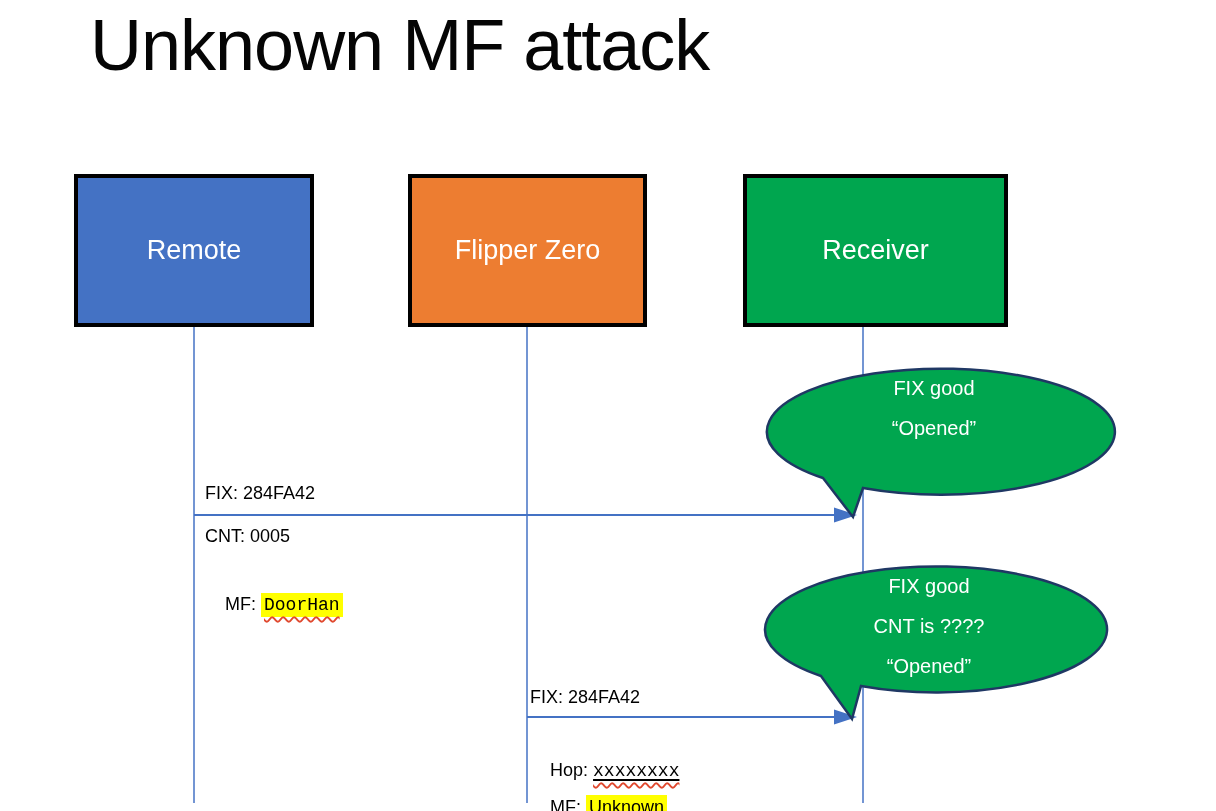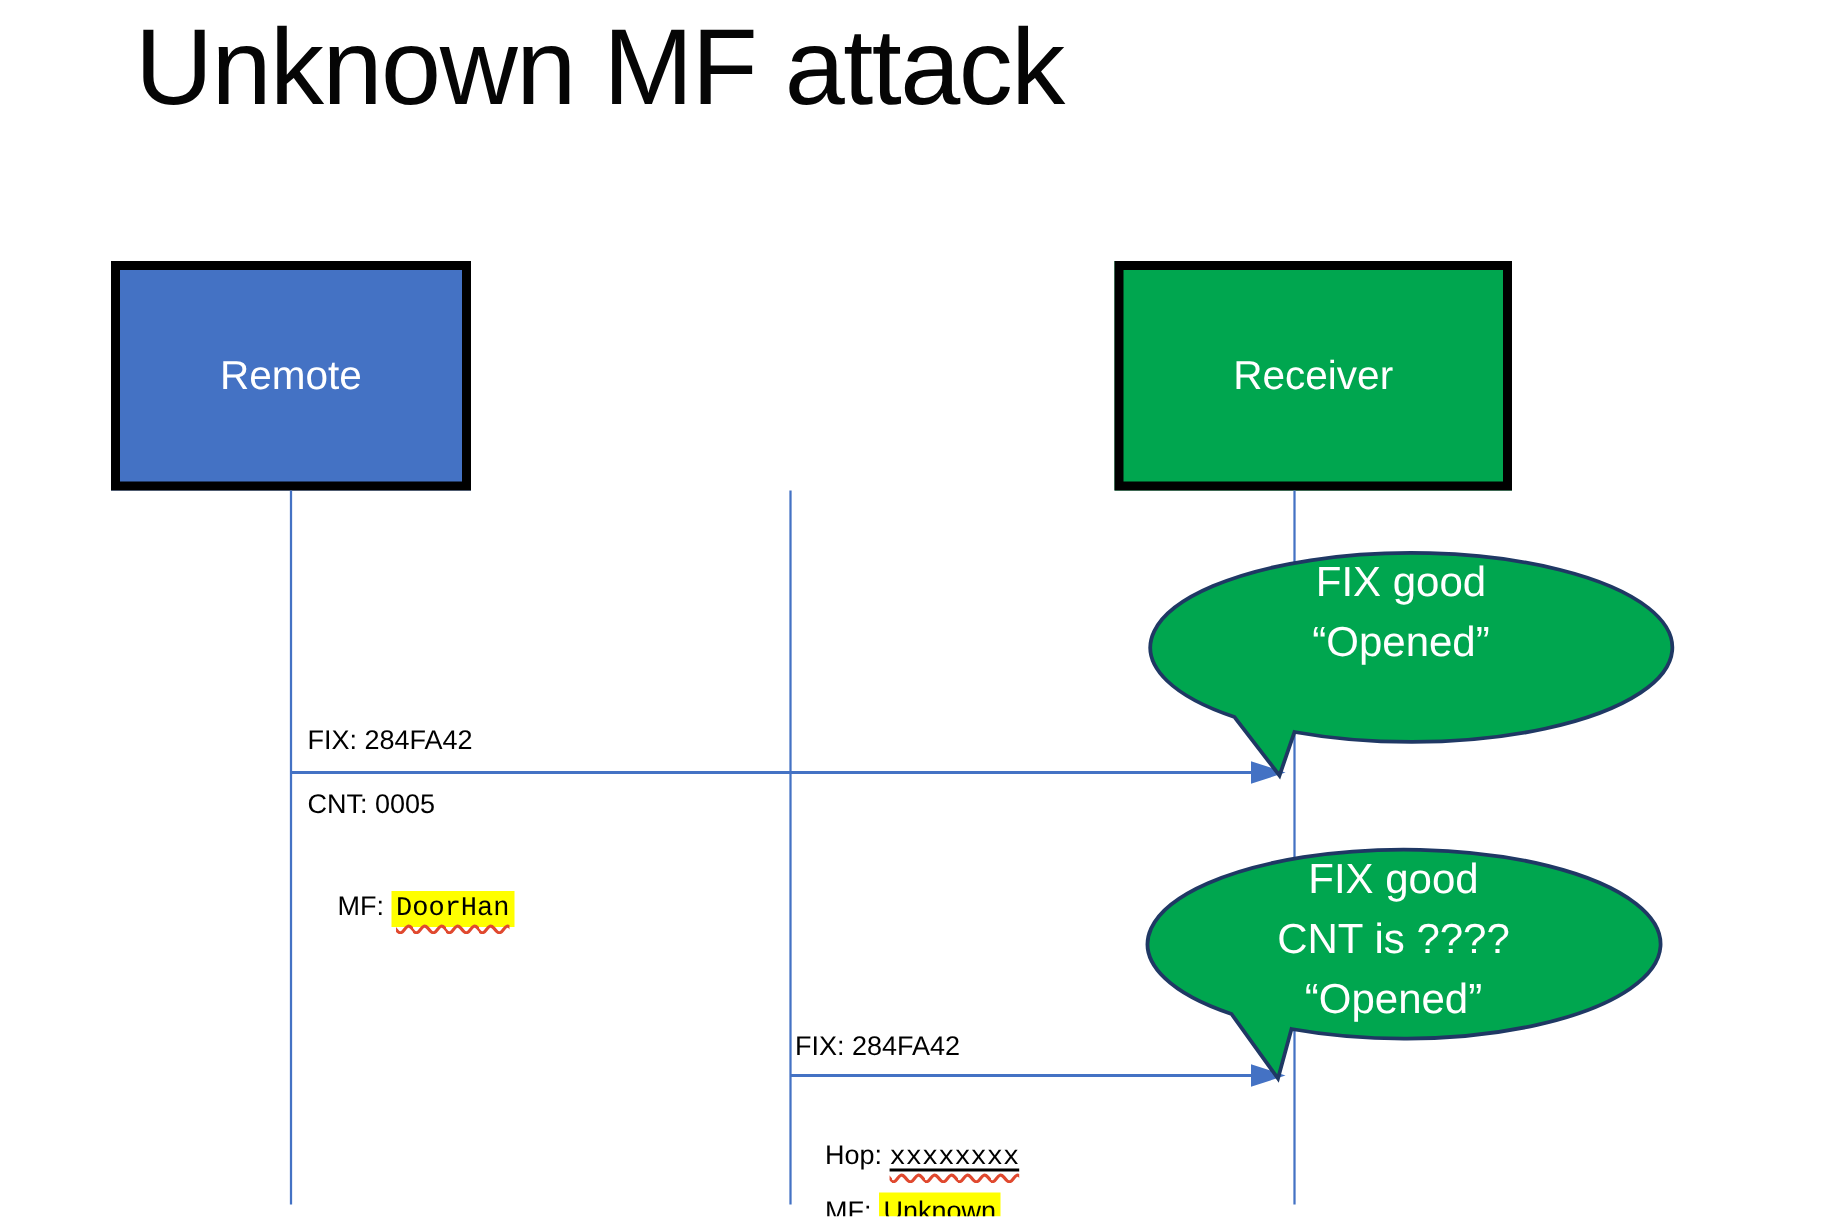--- a/index.html
+++ b/index.html
@@ -7,31 +7,31 @@
     position:relative;width:1216px;height:811px;background:#ffffff;
     overflow:hidden;font-family:"Liberation Sans",sans-serif;margin-left:33px;
   }
   .title{
     position:absolute;left:57px;top:4px;margin:0;
     font-size:72px;font-weight:300;letter-spacing:-1px;color:#050505;
     font-family:"Liberation Sans",sans-serif;white-space:nowrap;
   }
   .actor{
     position:absolute;top:174px;height:153px;box-sizing:border-box;
-    border:6px solid #000000;display:flex;align-items:center;justify-content:center;
+    border:4px solid #000000;display:flex;align-items:center;justify-content:center;
   }
   .actor-remote{left:41px;width:240px;background:#4472C4;}
   .actor-flipper{left:375px;width:239px;background:#ED7D31;}
   .actor-receiver{left:710px;width:265px;background:#00A64F;}
   .actor-label{color:#ffffff;font-size:27px;white-space:nowrap;}
   svg.layer{position:absolute;left:0;top:0;z-index:1;}
   .callout-text{
     position:absolute;z-index:2;display:flex;flex-direction:column;
     align-items:center;justify-content:flex-end;color:#ffffff;
-    font-size:28px;line-height:40px;text-align:center;white-space:nowrap;
+    font-size:20px;line-height:40px;text-align:center;white-space:nowrap;
   }
   .callout1-text{left:727px;top:368px;width:348px;}
   .callout2-text{left:725px;top:566px;width:342px;}
   .msg-line{
     position:absolute;z-index:2;font-size:18px;color:#000000;
     white-space:pre;line-height:32px;
   }
   .hl{background:#FFFF00;padding:2px 3px;}
   .squiggle{
     text-decoration-line:underline;text-decoration-style:wavy;
@@ -48,20 +48,23 @@
 </style>
 </head>
 <body>
 
 <div class="slide">
 
   <h1 class="title">Unknown MF attack</h1>
 
   <div class="actor actor-remote">
     <span class="actor-label">Remote</span>
+  </div>
+  <div class="actor actor-flipper">
+    <span class="actor-label">Flipper Zero</span>
   </div>
   <div class="actor actor-receiver">
     <span class="actor-label">Receiver</span>
   </div>
 
   <svg class="layer" width="1216" height="811" viewBox="0 0 1216 811">
 
     <line x1="161" y1="327" x2="161" y2="803" stroke-width="1.5" stroke="#4472C4"></line>
     <line x1="494" y1="327" x2="494" y2="803" stroke-width="1.5" stroke="#4472C4"></line>
     <line x1="830" y1="327" x2="830" y2="803" stroke-width="1.5" stroke="#4472C4"></line>

